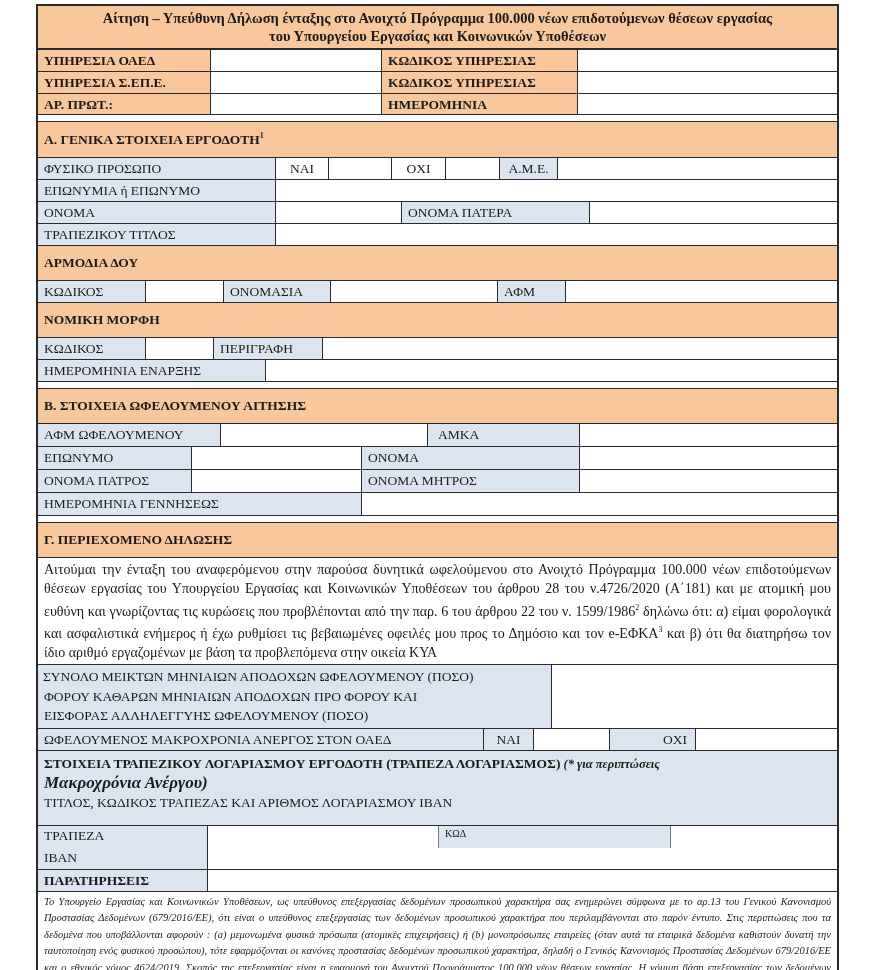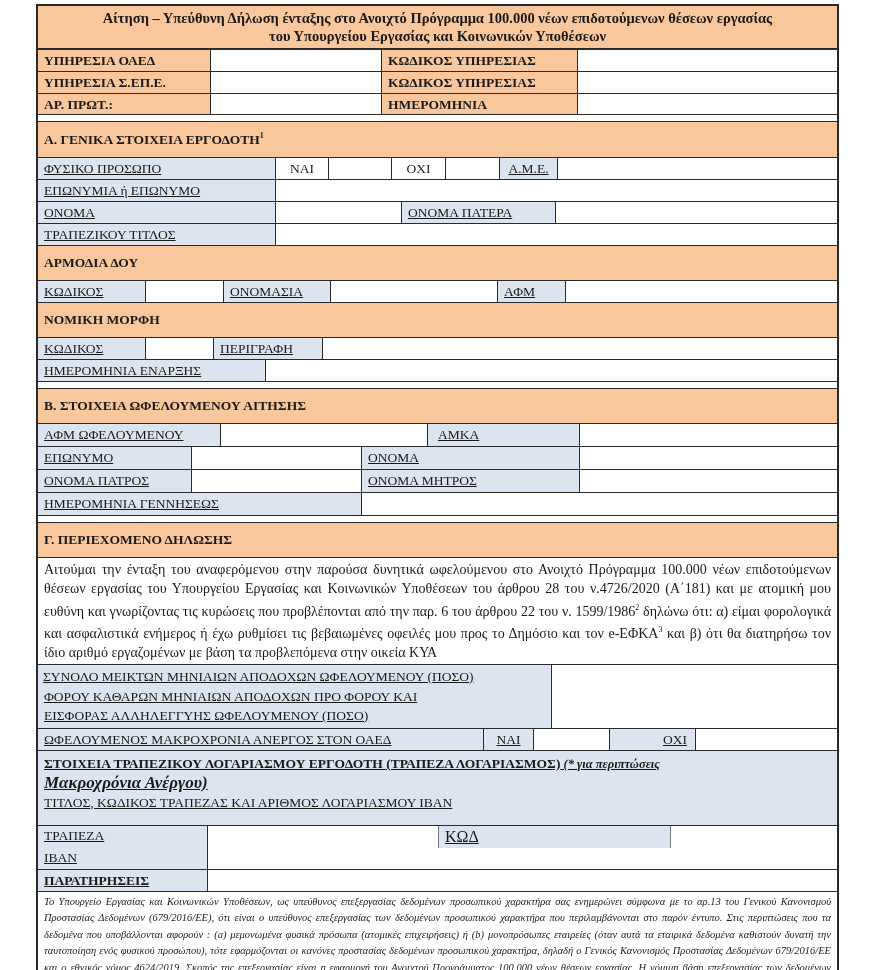--- a/index.html
+++ b/index.html
@@ -3,21 +3,21 @@
 <meta charset="utf-8">
 <style>
   * { box-sizing: border-box; margin: 0; padding: 0; }
   html, body { width: 880px; height: 970px; background: #ffffff; overflow: hidden; }
   body { font-family: "Liberation Serif", serif; color: #1a1a1a; position: relative; }
   .form { position: absolute; left: 36px; top: 4px; width: 803px; border: 2px solid #2a2a2a; border-bottom: none; }
   .row { display: flex; border-bottom: 1.5px solid #2a2a2a; }
   .cell { border-right: 1.5px solid #2a2a2a; font-size: 13.5px; line-height: 19px; padding: 1px 6px; white-space: nowrap; overflow: hidden; }
   .cell:last-child { border-right: none; }
   .or { background: #f8c89c; }
-  .bl { background: #dce4f0; text-decoration: underline; }
+  .bl { background: #dce4f0; }
   .wh { background: #ffffff; }
   .b { font-weight: bold; }
   .title { text-align: center; font-weight: bold; font-size: 14.5px; line-height: 18px; padding: 3px 10px; background: #f8c89c; border-bottom: 2px solid #2a2a2a; }
   .sec { background: #f8c89c; font-weight: bold; font-size: 13.5px; padding: 9px 6px; border-bottom: 1.5px solid #2a2a2a; }
   .gap { height: 7px; background: #fff; border-bottom: 1.5px solid #2a2a2a; }
   .para { font-size: 14px; line-height: 19px; text-align: justify; padding: 2px 6px; border-bottom: 1.5px solid #2a2a2a; }
   .privacy { font-style: italic; font-size: 10.5px; line-height: 16.5px; text-align: justify; padding: 2px 6px; border-bottom: 2px solid #2a2a2a; color: #222; }
   .privacy a { color: #1f4fbf; text-decoration: underline; }
   sup { font-size: 8px; }
   .center { text-align: center; }
@@ -62,21 +62,21 @@
     <div class="cell bl center" style="width:58px">Α.Μ.Ε.</div>
     <div class="cell wh" style="flex:1"></div>
   </div>
   <div class="row" style="height:22px">
     <div class="cell bl" style="width:238px">ΕΠΩΝΥΜΙΑ ή  ΕΠΩΝΥΜΟ</div>
     <div class="cell wh" style="flex:1"></div>
   </div>
   <div class="row" style="height:22px">
     <div class="cell bl" style="width:238px">ΟΝΟΜΑ</div>
     <div class="cell wh" style="width:126px"></div>
-    <div class="cell bl" style="width:154px">ΟΝΟΜΑ ΠΑΤΕΡΑ</div>
+    <div class="cell bl" style="width:188px">ΟΝΟΜΑ ΠΑΤΕΡΑ</div>
     <div class="cell wh" style="flex:1"></div>
   </div>
   <div class="row" style="height:22px">
     <div class="cell bl" style="width:238px">ΤΡΑΠΕΖΙΚΟΥ ΤΙΤΛΟΣ</div>
     <div class="cell wh" style="flex:1"></div>
   </div>
 
   <div class="sec">ΑΡΜΟΔΙΑ ΔΟΥ</div>
   <div class="row" style="height:22px">
     <div class="cell bl" style="width:108px">ΚΩΔΙΚΟΣ</div>
@@ -155,21 +155,21 @@
     <div style="font-size:13.5px; line-height:21px">ΤΙΤΛΟΣ, ΚΩΔΙΚΟΣ ΤΡΑΠΕΖΑΣ ΚΑΙ  ΑΡΙΘΜΟΣ ΛΟΓΑΡΙΑΣΜΟΥ IBAN</div>
   </div>
   <div class="row" style="height:44px; border-bottom:1.5px solid #2a2a2a">
     <div style="width:170px; border-right:1.5px solid #2a2a2a">
       <div class="bl" style="height:22px; font-size:13.5px; padding:2px 6px">ΤΡΑΠΕΖΑ</div>
       <div class="bl" style="height:21px; font-size:13.5px; padding:2px 6px">IBAN</div>
     </div>
     <div style="flex:1">
       <div style="display:flex; height:22px">
         <div class="wh" style="width:230px"></div>
-        <div class="bl" style="width:233px; font-size:16px; padding:2px 6px; border-left:1px solid #777; border-right:1px solid #777">ΚΩΔ</div>
+        <div class="bl" style="width:233px; font-size:10px; padding:2px 6px; border-left:1px solid #777; border-right:1px solid #777">ΚΩΔ</div>
         <div class="wh" style="flex:1"></div>
       </div>
       <div class="wh" style="height:21px"></div>
     </div>
   </div>
   <div class="row" style="height:22px">
     <div class="cell bl b" style="width:170px">ΠΑΡΑΤΗΡΗΣΕΙΣ</div>
     <div class="cell wh" style="flex:1"></div>
   </div>
   <div class="privacy"><span>Το Υπουργείο Εργασίας και Κοινωνικών Υποθέσεων, ως υπεύθυνος επεξεργασίας δεδομένων προσωπικού χαρακτήρα σας ενημερώνει σύμφωνα με το αρ.13 του Γενικού Κανονισμού Προστασίας Δεδομένων (679/2016/ΕΕ), ότι είναι ο υπεύθυνος επεξεργασίας των δεδομένων προσωπικού χαρακτήρα που περιλαμβάνονται στο παρόν έντυπο. Στις περιπτώσεις που τα δεδομένα που υποβάλλονται αφορούν : (a) μεμονωμένα φυσικά πρόσωπα (ατομικές επιχειρήσεις) ή (b) μονοπρόσωπες εταιρείες (όταν αυτά τα εταιρικά δεδομένα καθιστούν δυνατή την ταυτοποίηση ενός φυσικού προσώπου), τότε εφαρμόζονται οι κανόνες προστασίας δεδομένων προσωπικού χαρακτήρα, δηλαδή ο Γενικός Κανονισμός Προστασίας Δεδομένων 679/2016/ΕΕ και ο εθνικός νόμος 4624/2019. Σκοπός της επεξεργασίας είναι η εφαρμογή του Ανοιχτού Προγράμματος 100.000 νέων θέσεων εργασίας. Η νόμιμη βάση επεξεργασίας των δεδομένων αυτών είναι η άσκηση δημόσιας εξουσίας που έχει ανατεθεί στο Υπουργείο Εργασίας και Κοινωνικών Υποθέσεων, σύμφωνα με τη συναφή νομοθεσία. Τα ανωτέρω δεδομένα διατηρούνται για το χρονικό διάστημα που είναι αναγκαίο για την εκπλήρωση του ανωτέρω σκοπού επεξεργασίας και στη συνέχεια αρχειοθετούνται προς το δημόσιο συμφέρον. Έχετε δικαίωμα ενημέρωσης, πρόσβασης, διόρθωσης, περιορισμού, εναντίωσης και καταγγελίας στην Αρχή Προστασίας Δεδομένων Προσωπικού Χαρακτήρα καθώς και δικαίωμα επικοινωνίας με τον Υπεύθυνο Προστασίας Δεδομένων του Υπουργείου Εργασίας και Κοινωνικών Υποθέσεων στην ηλεκτρονική διεύθυνση: </span><a>dpo@yeka.gr</a></div>

